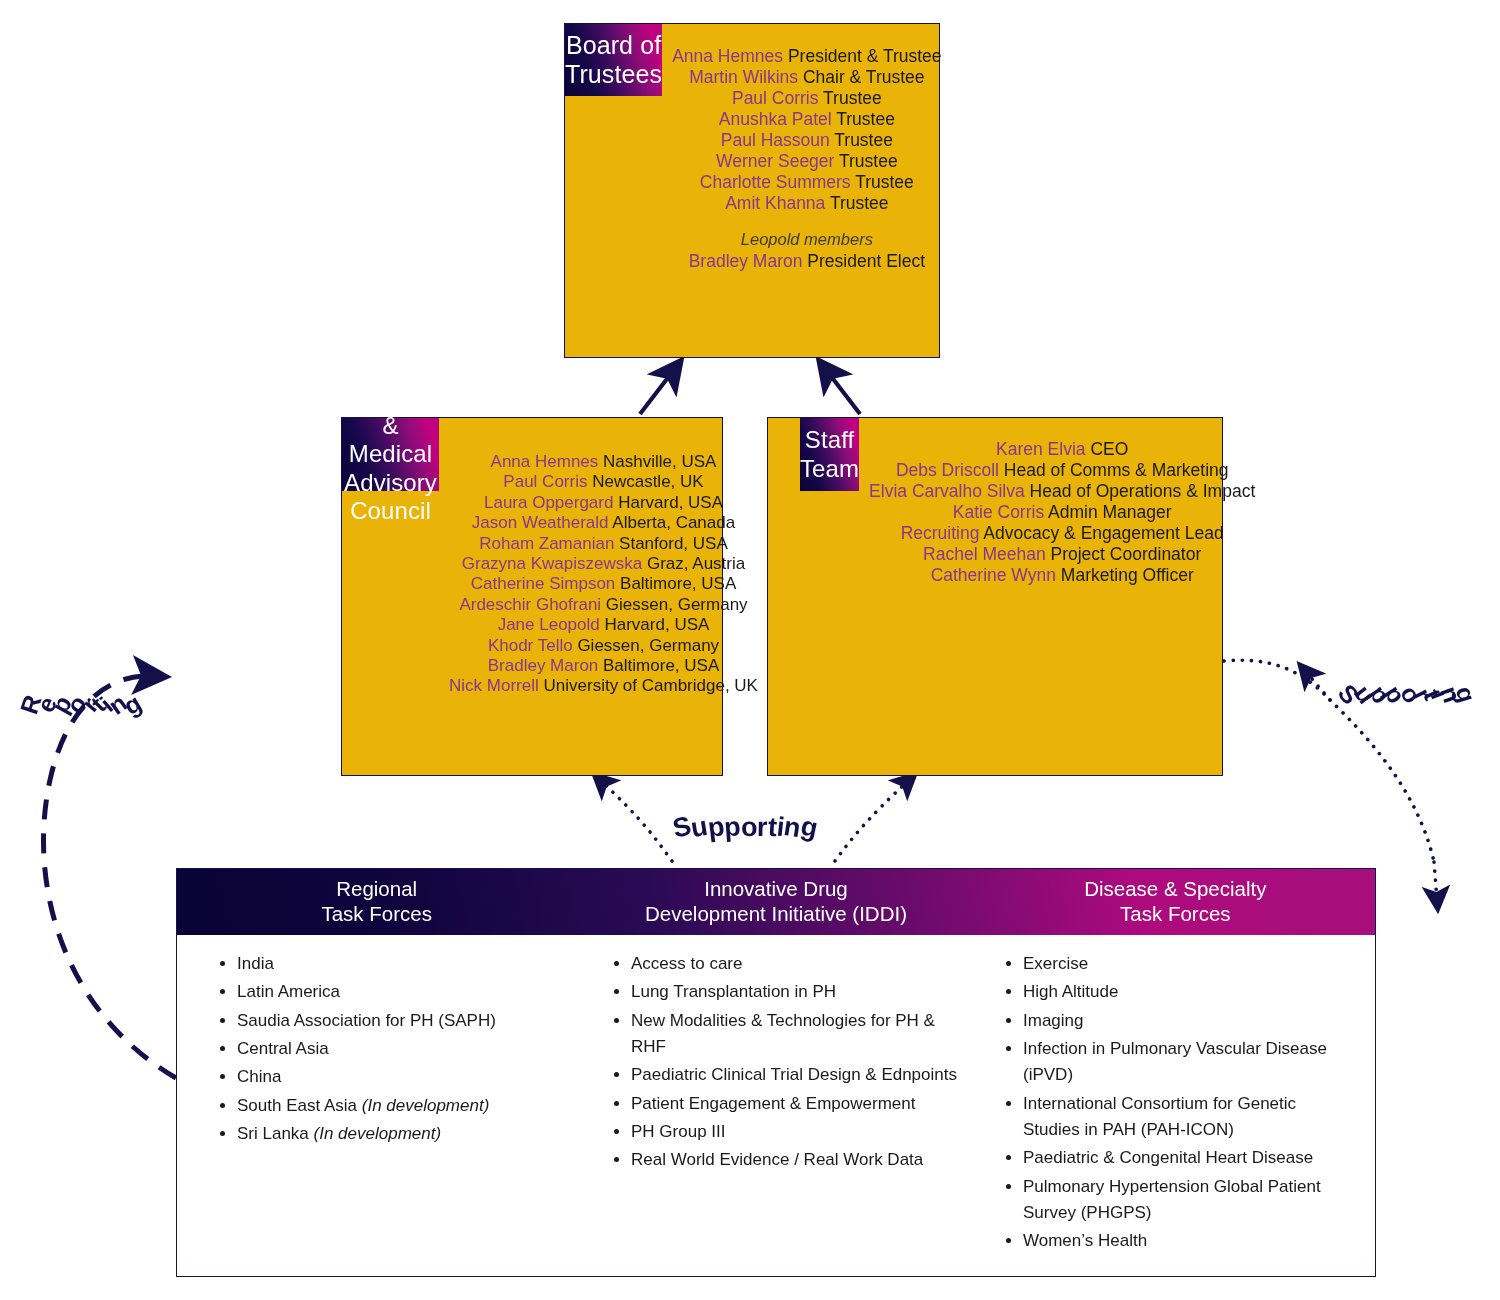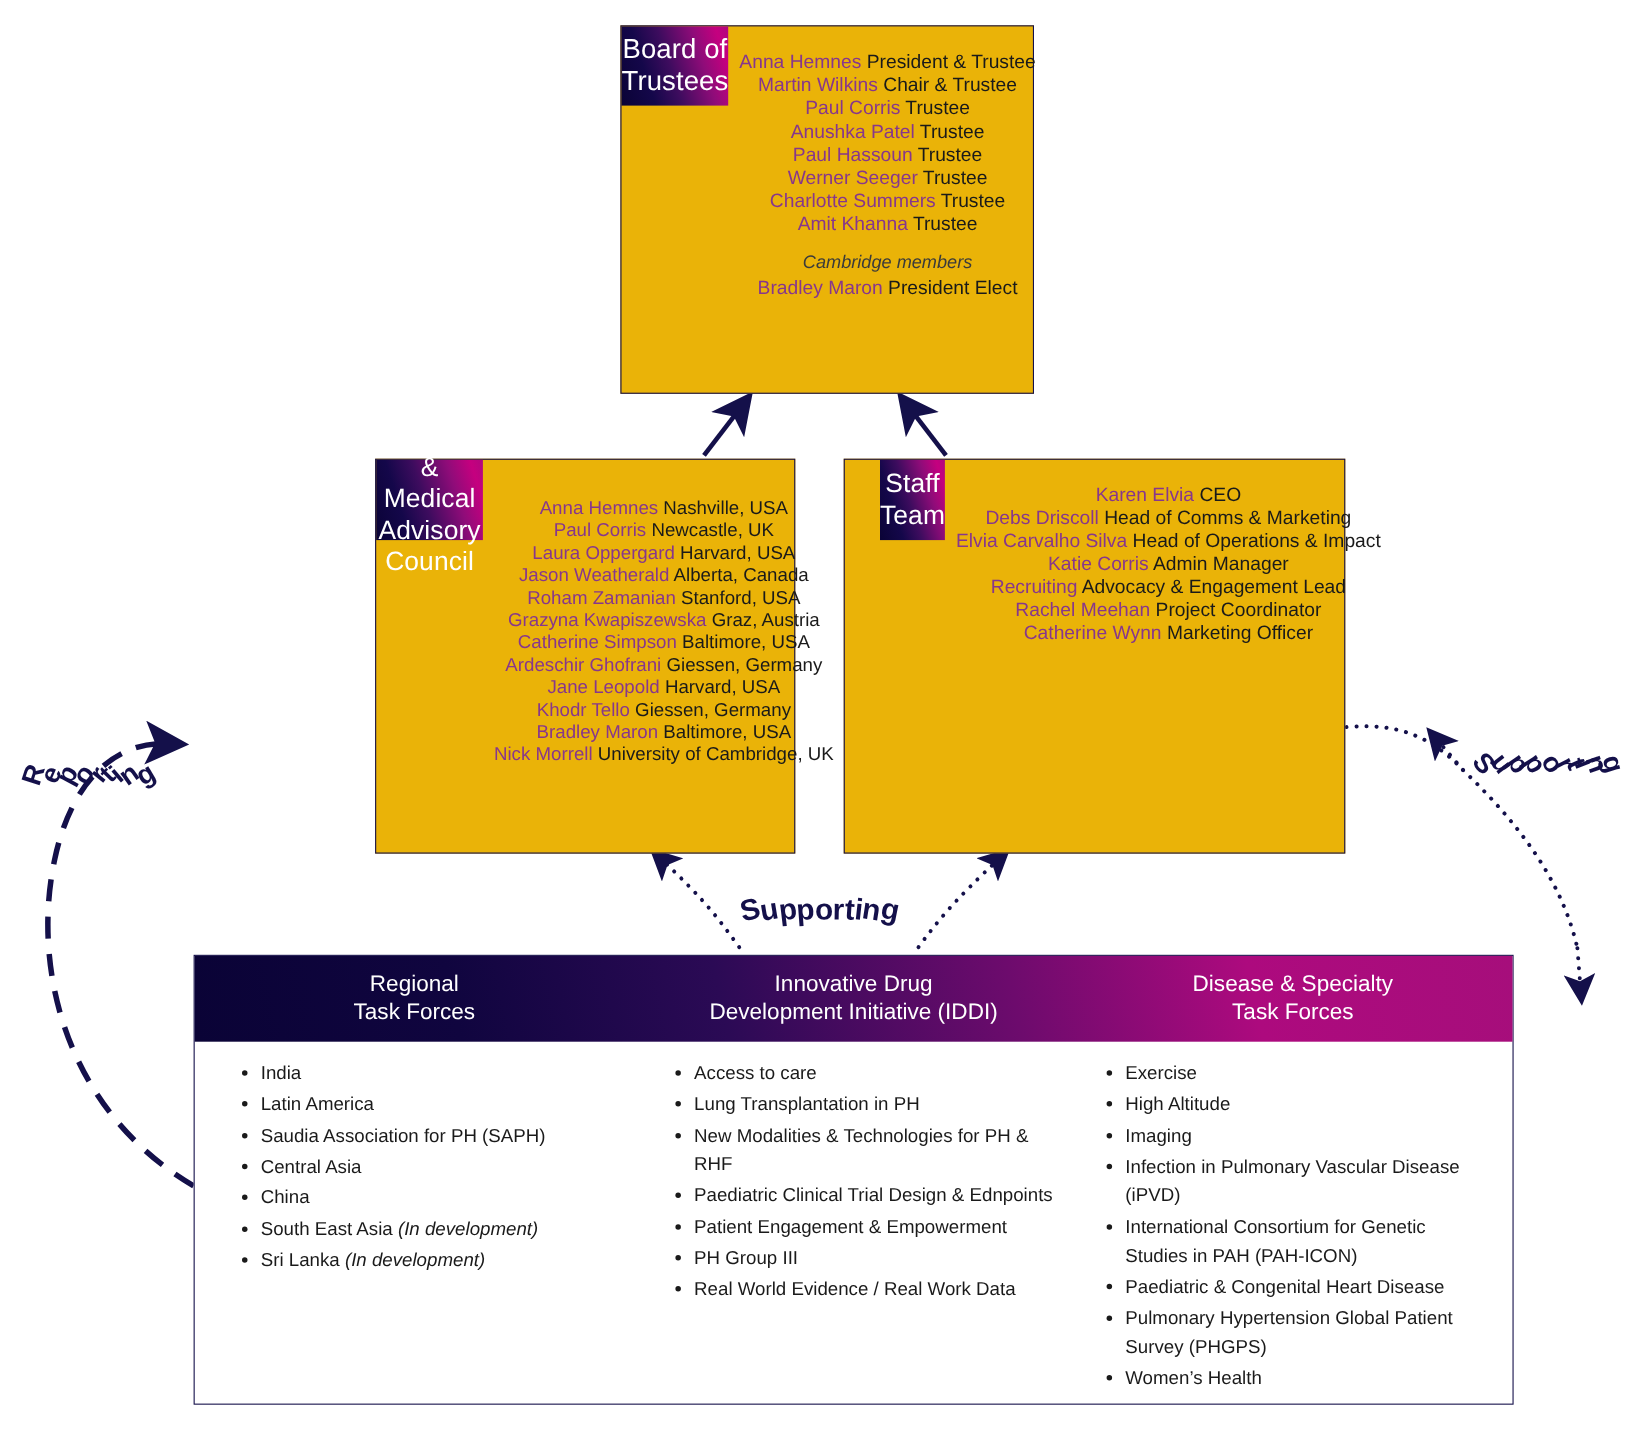--- a/index.html
+++ b/index.html
@@ -83,21 +83,21 @@
   
   #taskforce-panel {
     position: absolute;
     left: 176px; top: 868px; width: 1200px; height: 409px;
     border: 1.6px solid #14104a;
     background: #ffffff;
     display: flex;
     flex-direction: column;
   }
   #taskforce-header {
-    height: 78px;
+    height: 66px;
     display: flex;
     background: linear-gradient(78deg, #0a0336 0%, #10053f 20%, #2b0a55 40%, #6d0b6d 62%, #ad0a7e 80%, #a60e7b 100%);
   }
   #taskforce-header .th-col {
     flex: 1;
     color: #ffffff;
     font-size: 20.5px;
     line-height: 1.2;
     text-align: center;
     display: flex;
@@ -192,21 +192,21 @@
   </div>
   <div class="card-body" id="board-body">
       <div class="row"><span class="nm">Anna Hemnes</span><span> President &amp; Trustee</span></div>
       <div class="row"><span class="nm">Martin Wilkins</span><span> Chair &amp; Trustee</span></div>
       <div class="row"><span class="nm">Paul Corris</span><span> Trustee</span></div>
       <div class="row"><span class="nm">Anushka Patel</span><span> Trustee</span></div>
       <div class="row"><span class="nm">Paul Hassoun</span><span> Trustee</span></div>
       <div class="row"><span class="nm">Werner Seeger</span><span> Trustee</span></div>
       <div class="row"><span class="nm">Charlotte Summers</span><span> Trustee</span></div>
       <div class="row"><span class="nm">Amit Khanna</span><span> Trustee</span></div>
-      <div class="advisory-label">Cambridge members</div>
+      <div class="advisory-label">Leopold members</div>
       <div class="row advisory-line"><span class="nm">Bradley Maron</span><span> President Elect</span></div>
     </div>
 </div>
 
 <div class="card" id="smac-card">
   <div class="card-header">
     <span>
       <span>Scientific &amp; Medical</span><br>
       <span>Advisory Council</span>
     </span>

